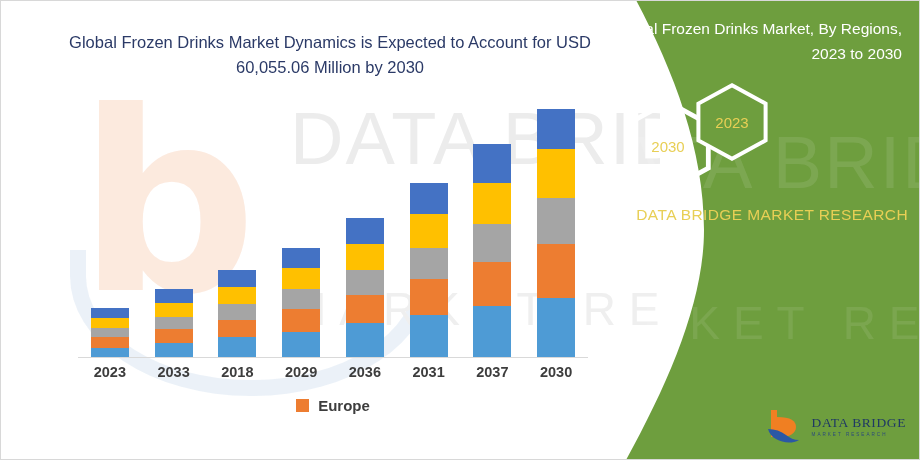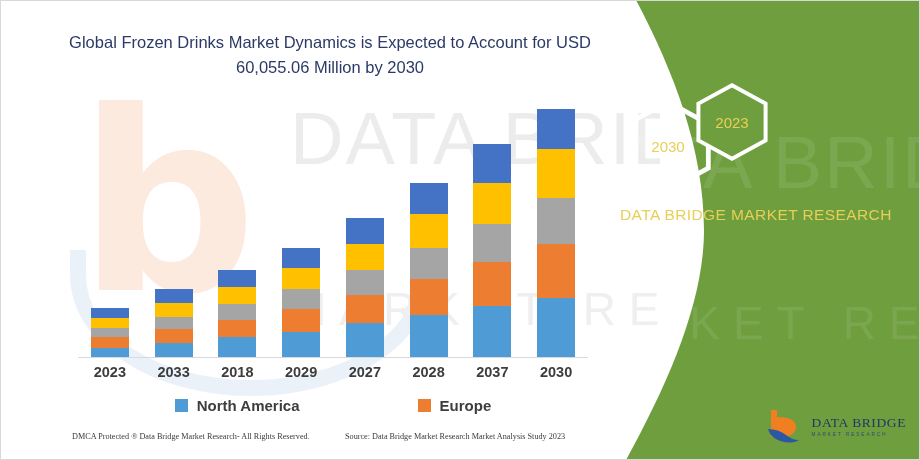--- a/index.html
+++ b/index.html
@@ -87,21 +87,21 @@
   .hex{position:absolute;}
   .hex svg{position:static;}
   .hex-label{
     position:absolute;left:0;top:0;width:100%;height:100%;
     display:flex;align-items:center;justify-content:center;
     color:#e8cf55;font-size:15px;font-weight:400;
   }
   .hex-2030{left:20px;top:14px;width:96px;height:96px;}
   .hex-2023{left:92px;top:-2px;width:80px;height:80px;}
   .dbmr{
-    position:absolute;left:20px;top:202px;width:280px;text-align:left;
+    position:absolute;left:28px;top:202px;width:280px;text-align:right;
     color:#e8cf55;font-size:15.5px;line-height:25px;font-weight:400;letter-spacing:.4px;
   }
 
   
   .g-wm{position:absolute;left:-40px;top:120px;width:360px;color:rgba(255,255,255,.10);
         font-size:74px;letter-spacing:2px;font-weight:400;white-space:nowrap;pointer-events:none;}
   .g-wm2{position:absolute;left:-52px;top:296px;width:400px;color:rgba(255,255,255,.09);
         font-size:46px;letter-spacing:13px;font-weight:400;white-space:nowrap;pointer-events:none;}
 
   
@@ -202,50 +202,43 @@
           </div>
         </div>
       </div>
     <div class="axis-line"></div>
   </div>
   <div class="xlabels" id="xlabels">
       <div class="xlabel">2023</div>
       <div class="xlabel">2033</div>
       <div class="xlabel">2018</div>
       <div class="xlabel">2029</div>
-      <div class="xlabel">2027</div>
-      <div class="xlabel">2028</div>
+      <div class="xlabel">2036</div>
+      <div class="xlabel">2031</div>
       <div class="xlabel">2037</div>
       <div class="xlabel">2030</div>
     </div>
 
   <div class="legend" id="legend">
-      <div class="legend-item">
-        <span class="swatch" style="background: rgb(78, 155, 213);"></span>
-        <span class="legend-label">North America</span>
-      </div>
       <div class="legend-item">
         <span class="swatch" style="background: rgb(237, 125, 49);"></span>
         <span class="legend-label">Europe</span>
       </div>
     </div>
 
-  <div class="footer">
-    <div class="foot-dmca">DMCA Protected ® Data Bridge Market Research- All Rights Reserved.</div>
-    <div class="foot-src">Source: Data Bridge Market Research  Market Analysis Study 2023</div>
-  </div>
 
   <div class="green">
     <svg width="320" height="460" viewBox="0 0 320 460">
       <path d="M 36 0 L 320 0 L 320 460 L 26 460 C 70 380 104 300 104 230 C 104 150 74 72 36 0 Z" fill="#6E9E3E"></path>
     </svg>
     <div class="green-inner">
       <div class="g-wm">DATA BRIDGE</div>
       <div class="g-wm2">MARKET RESEARCH</div>
 
+      <div class="green-title">Global Frozen Drinks Market, By Regions, 2023 to 2030</div>
 
       <div class="hexwrap">
         <div class="hex hex-2030">
           <svg width="96" height="96" viewBox="0 0 100 100">
             <polygon points="50,4 92,27 92,73 50,96 8,73 8,27" fill="none" stroke="#ffffff" stroke-width="5"></polygon>
           </svg>
           <div class="hex-label">2030</div>
         </div>
         <div class="hex hex-2023">
           <svg width="80" height="80" viewBox="0 0 100 100">

